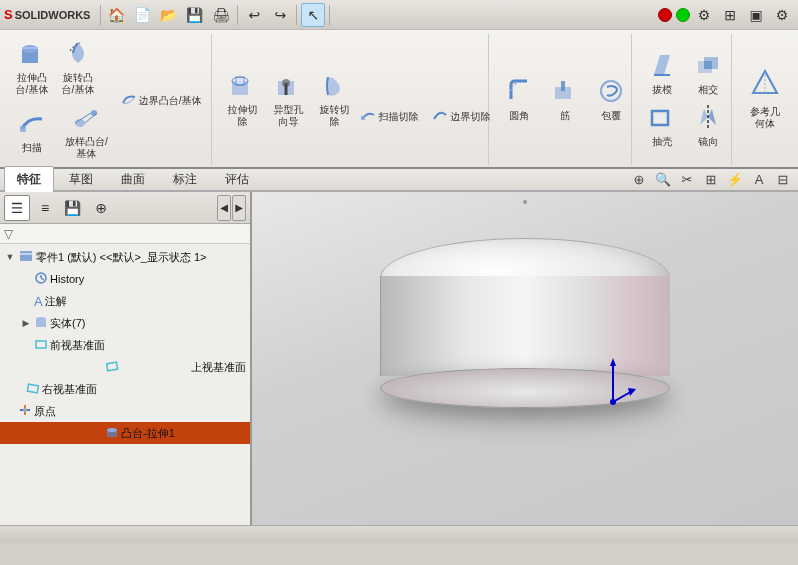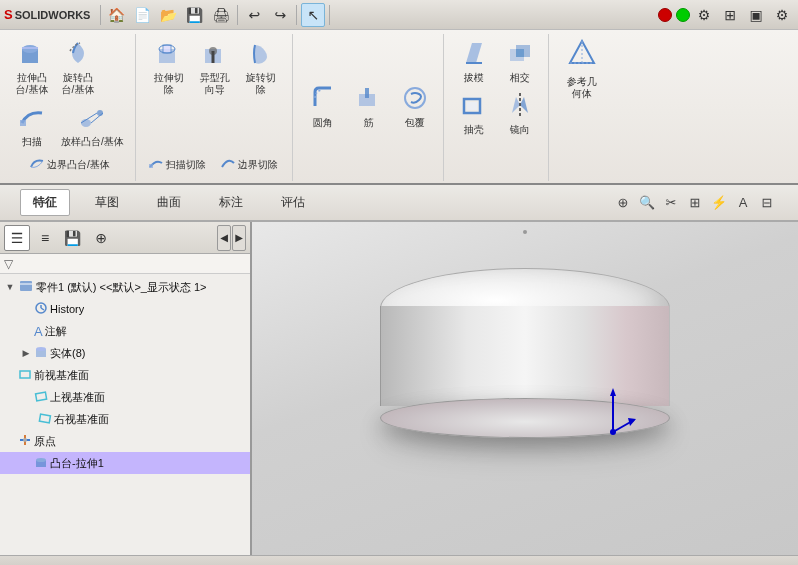--- a/index.html
+++ b/index.html
@@ -42,21 +42,21 @@
       background: linear-gradient(to bottom, #f5f3f0, #e8e4df);
       border-bottom: 2px solid #888;
       display: flex;
       align-items: stretch;
       min-height: 115px;
       padding: 4px 4px 2px 4px;
       gap: 2px;
     }
 
     .ribbon-group {
-      display: flex; flex-direction: column; align-items: center;
+      display: flex; align-items: center;
       border-right: 1px solid #ccc; padding: 2px 6px; min-width: 60px;
     }
     .ribbon-group:last-child { border-right: none; }
     .ribbon-group-label {
       font-size: 10px; color: #555; margin-top: auto; padding-top: 2px;
     }
     .ribbon-group-content {
       display: flex; flex-wrap: wrap; gap: 2px; justify-content: center; flex: 1;
     }
 
@@ -74,24 +74,24 @@
       gap: 2px; min-width: 70px; margin-top: 32px;
     }
     .ribbon-item-small .icon { font-size: 16px; }
     .ribbon-item-small .label { font-size: 10px; color: #333; }
 
     .ribbon-big-group { display: flex; flex-direction: column; gap: 1px; }
     .ribbon-row { display: flex; gap: 2px; align-items: center; }
 
     
     #view-tabs {
-      display: flex; align-items: center; height: 36px;
+      display: flex; align-items: center; height: 22px;
       background: linear-gradient(to bottom, #eceae6, #ddd9d3);
       border-bottom: 1px solid #aaa;
-      padding: 0 20px; gap: 12px;
+      padding: 0 4px; gap: 2px;
     }
     .view-tab {
       padding: 4px 12px; cursor: pointer; font-size: 12px; color: #333;
       border: 1px solid transparent; border-radius: 2px;
     }
     .view-tab.active { background: #fff; border-color: #aaa; font-weight: bold; }
 
     
     .view-icons { margin-left: auto; display: flex; gap: 2px; }
     .view-icon-btn { width: 22px; height: 22px; display:flex;align-items:center;justify-content:center; cursor:pointer; border:1px solid transparent; border-radius:2px; font-size:13px; color:#444; }
@@ -128,21 +128,21 @@
       height: 20px; display:flex;align-items:center; padding: 0 4px;
       border-bottom: 1px solid #ccc; background: #f5f3f0;
     }
     .filter-icon { font-size: 12px; color: #666; }
 
     #tree-area { flex: 1; overflow-y: auto; overflow-x: hidden; padding: 2px 0; }
     .tree-item {
       display: flex; align-items: center; height: 22px; padding: 0 4px;
       cursor: pointer; gap: 2px;
     }
-    .tree-item.selected { background: #c4b5fd; }
+    .tree-item.selected { background: #c2410c; justify-content: center; }
     .tree-expand { width: 12px; height: 12px; display:flex;align-items:center;justify-content:center;
       font-size: 9px; color: #555; flex-shrink:0; }
     .tree-icon { font-size: 14px; flex-shrink:0; }
     .tree-label { font-size: 11px; color: #111; white-space:nowrap; overflow:hidden; text-overflow:ellipsis; }
 
     
     #viewport {
       flex: 1;
       background: linear-gradient(160deg, #e8e8e8 0%, #d0d0d0 40%, #c8c8c8 100%);
       position: relative; overflow: hidden;
@@ -510,41 +510,41 @@
         <span class="tree-label">注解</span>
       </div>
       <div class="tree-item" style="padding-left:20px;">
         <span class="tree-expand">▶</span>
         <span class="tree-icon">
           <svg width="14" height="14" viewBox="0 0 14 14">
               <rect x="2" y="4" width="10" height="8" fill="#88aadd" opacity="0.7"></rect>
               <ellipse cx="7" cy="4" rx="5" ry="2" fill="#aabbee"></ellipse>
             </svg>
         </span>
-        <span class="tree-label">实体(8)</span>
-      </div>
-      <div class="tree-item" style="padding-left:4px;">
+        <span class="tree-label">实体(7)</span>
+      </div>
+      <div class="tree-item" style="padding-left:20px;">
         <span class="tree-expand">&nbsp;</span>
         <span class="tree-icon">
           <svg width="14" height="14" viewBox="0 0 14 14">
               <rect x="2" y="4" width="10" height="7" fill="none" stroke="#00aacc" stroke-width="1.5" opacity="0.7"></rect>
             </svg>
         </span>
         <span class="tree-label">前视基准面</span>
       </div>
-      <div class="tree-item" style="padding-left:20px;">
+      <div class="tree-item" style="padding-left:20px;justify-content:space-between;">
         <span class="tree-expand">&nbsp;</span>
         <span class="tree-icon">
           <svg width="14" height="14" viewBox="0 0 14 14">
               <rect x="2" y="4" width="10" height="7" fill="none" stroke="#00aacc" stroke-width="1.5" opacity="0.7" transform="rotate(-10,7,7)"></rect>
             </svg>
         </span>
         <span class="tree-label">上视基准面</span>
       </div>
-      <div class="tree-item" style="padding-left:24px;">
+      <div class="tree-item" style="padding-left:12px;">
         <span class="tree-expand">&nbsp;</span>
         <span class="tree-icon">
           <svg width="14" height="14" viewBox="0 0 14 14">
               <rect x="2" y="4" width="10" height="7" fill="none" stroke="#00aacc" stroke-width="1.5" opacity="0.7" transform="rotate(10,7,7)"></rect>
             </svg>
         </span>
         <span class="tree-label">右视基准面</span>
       </div>
       <div class="tree-item" style="">
         <span class="tree-expand">&nbsp;</span>

